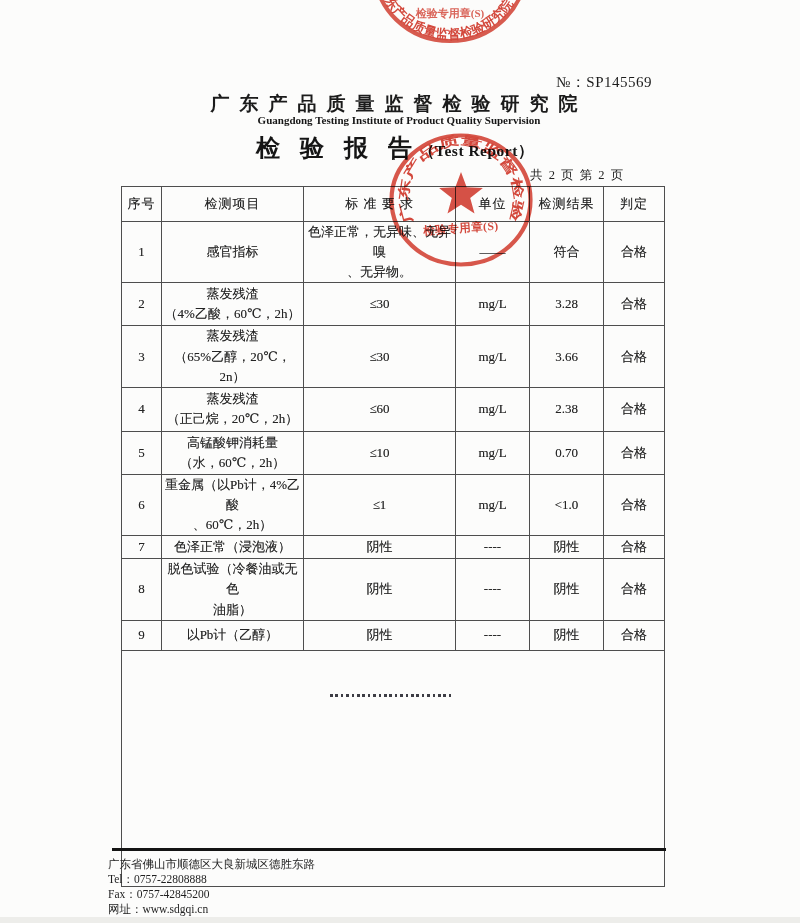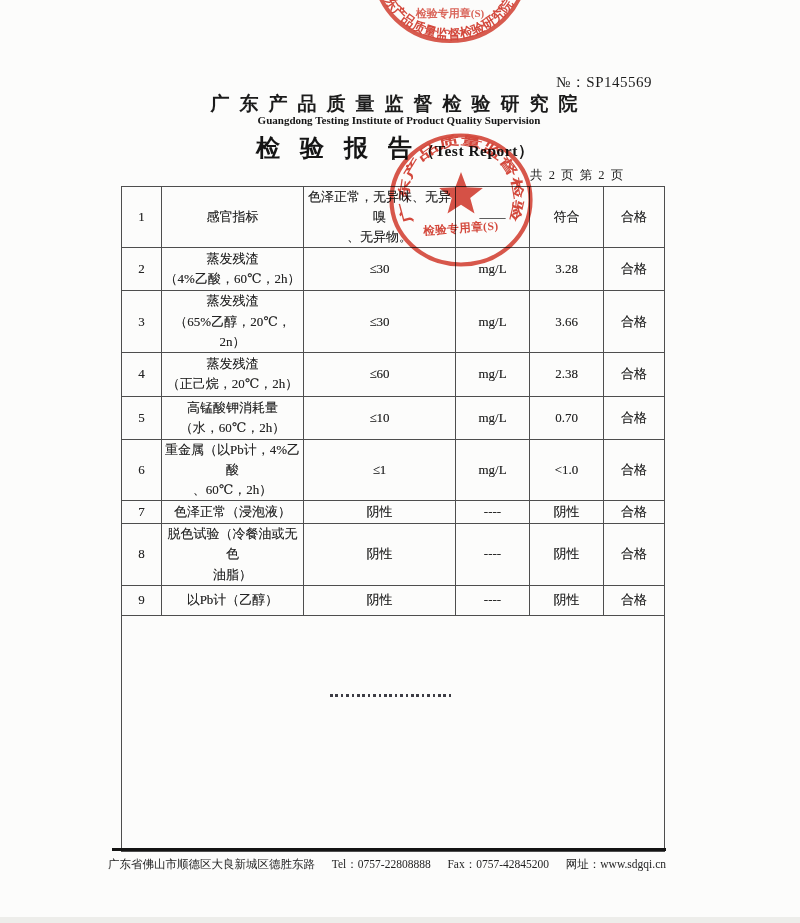--- a/index.html
+++ b/index.html
@@ -30,21 +30,21 @@
   tr.h35{height:35px;}tr.h44{height:44px;}tr.h43{height:43px;}
   tr.h23{height:23px;}tr.h30{height:30px;}
   tr.empty-row td{height:235px;border-top:1px solid #4e4e4e;}
   .unit-cell{font-size:12px;}
   
   .dash-sep{top:694px;left:330px;width:121px;height:3px;
     background:repeating-linear-gradient(90deg,#3d3d44 0 2.6px,transparent 2.6px 5.4px);}
   .footer-line{top:848px;left:112px;width:554px;height:3px;background:#141414;}
   .footer{top:857px;left:108px;width:558px;display:flex;justify-content:space-between;
     font-size:11.5px;color:#1f1f1f;white-space:nowrap;
-    font-family:"Liberation Serif","DejaVu Serif",serif;}
+    font-family:"Liberation Serif","DejaVu Serif",serif;flex-direction:column;}
   .bottom-edge{top:917px;left:0;width:800px;height:6px;background:#ededea;}
   
   .stamp{mix-blend-mode:multiply;opacity:.9;}
   .stamp-main{top:131px;left:386px;}
   .stamp-top{top:0;left:368px;}
 </style>
 </head>
 <body>
 
 <div class="page">
@@ -63,20 +63,28 @@
   <table class="report">
     <colgroup>
       <col style="width:40px">
         <col style="width:142px">
         <col style="width:152px">
       <col style="width:74px">
         <col style="width:74px">
         <col style="width:61px">
     </colgroup>
     <tbody>
+        <tr class="h35">
+      <th>序号</th>
+      <th>检测项目</th>
+      <th>标 准 要 求</th>
+      <th>单位</th>
+      <th>检测结果</th>
+      <th>判定</th>
+    </tr>
     <tr class="h44">
       <td>1</td>
       <td>感官指标</td>
       <td>色泽正常，无异味、无异嗅
 、无异物。</td>
       <td class="unit-cell">——</td>
       <td>符合</td>
       <td>合格</td>
     </tr>
     <tr class="h43">

